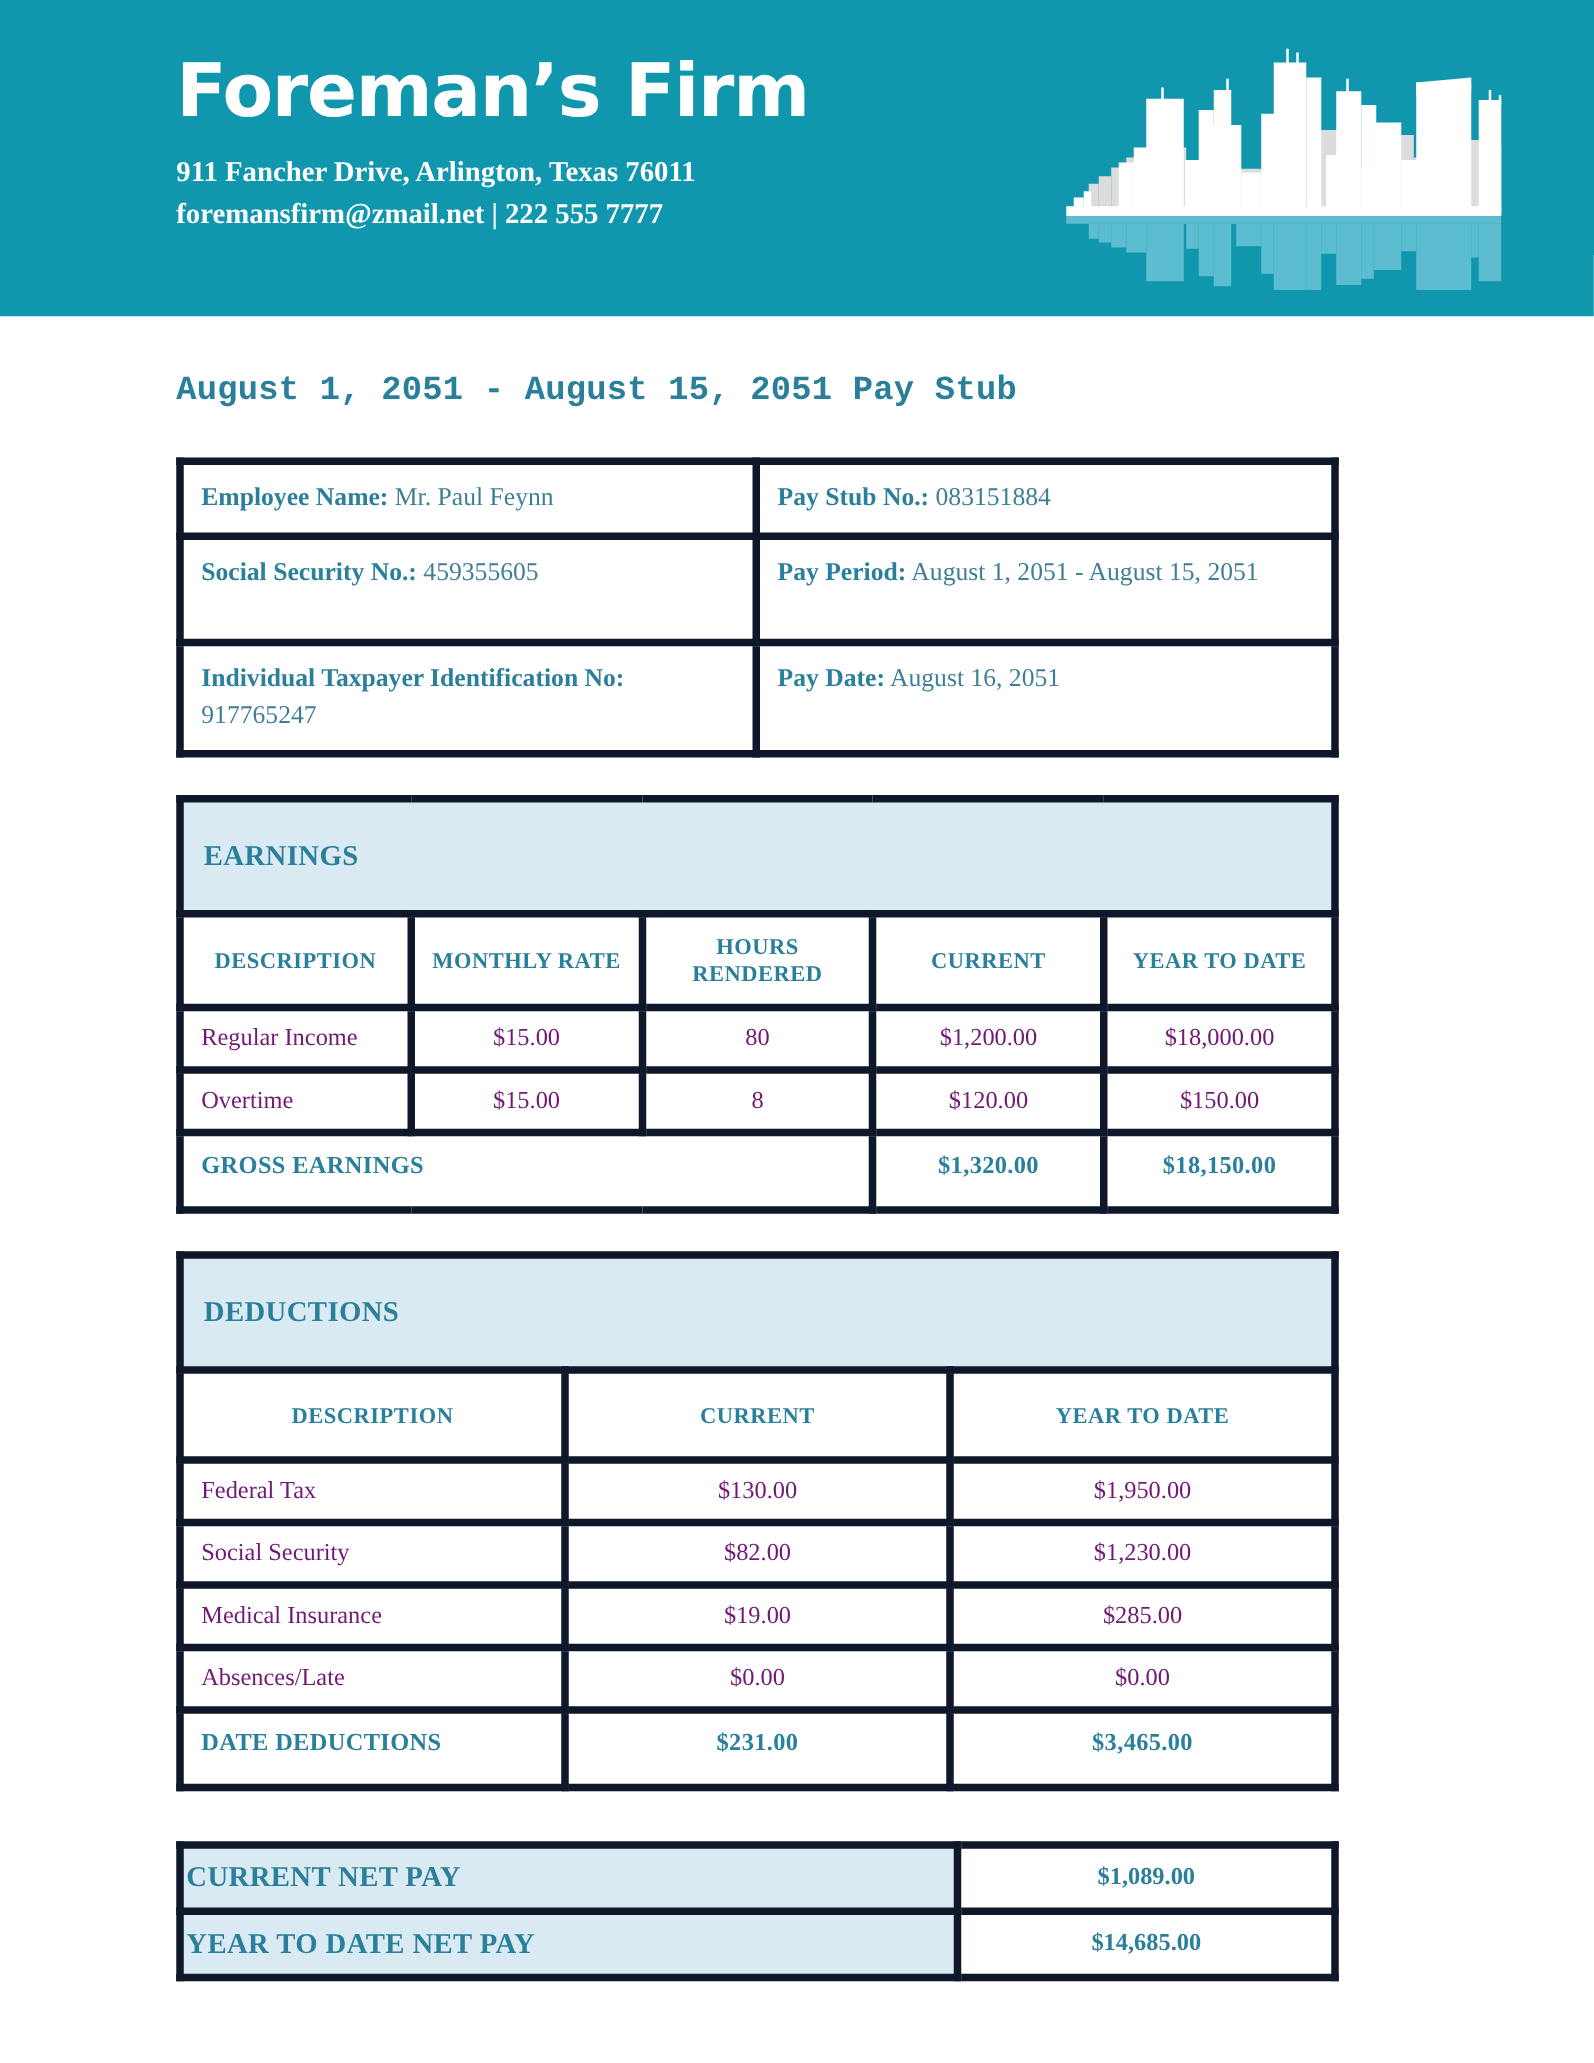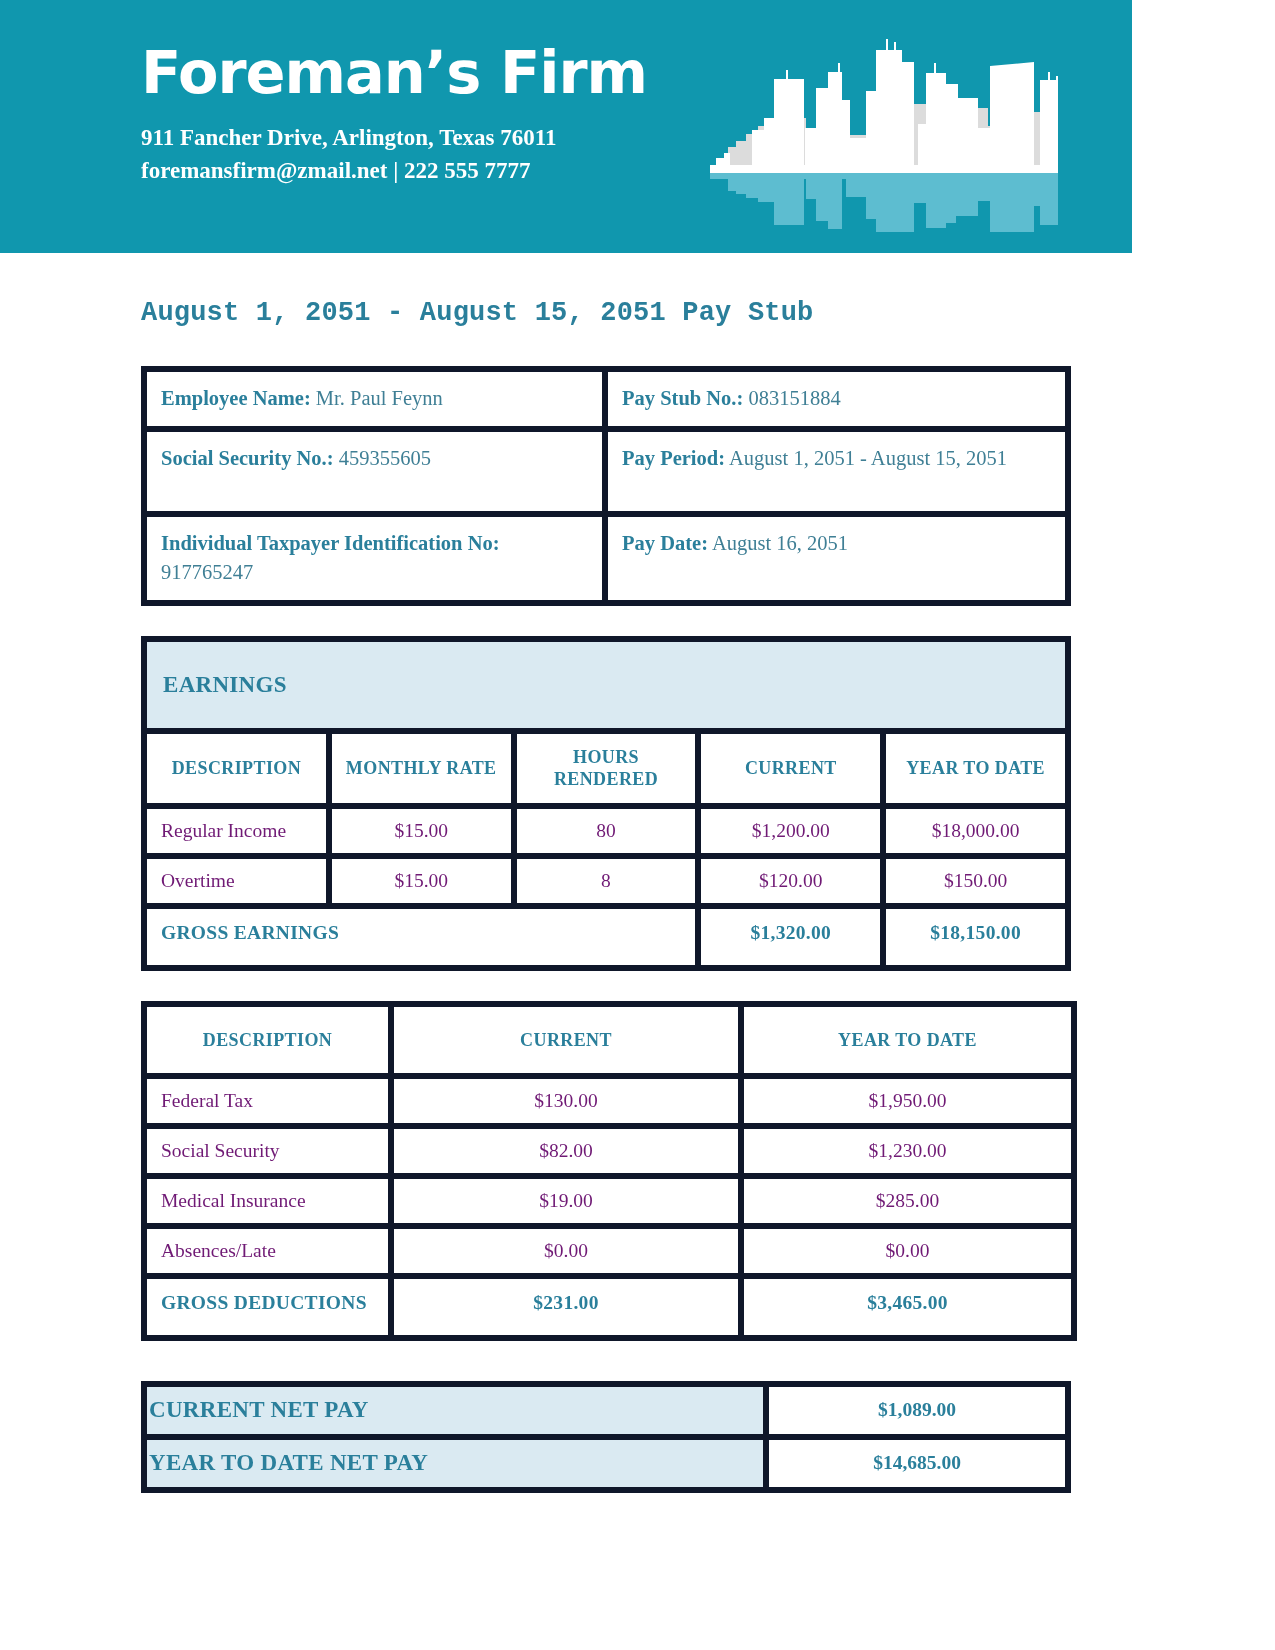--- a/index.html
+++ b/index.html
@@ -8,21 +8,21 @@
     width: 1275px;
     height: 1650px;
     background: #ffffff;
     font-family: "Liberation Serif", serif;
     overflow: hidden;
   }
 
   
   .header-band {
     position: relative;
-    width: 1132px;
+    width: 1275px;
     height: 253px;
     background: #1097ae;
     overflow: hidden;
   }
   .header-text {
     position: absolute;
     left: 141px;
     top: 42px;
     color: #ffffff;
   }
@@ -333,20 +333,23 @@
     <tr class="total-row">
       <td colspan="3">GROSS EARNINGS</td>
       <td class="num">$1,320.00</td>
       <td class="num">$18,150.00</td>
     </tr>
   </tbody>
     </table>
 
   <table class="section-table">
     <tbody>
+        <tr class="section-head">
+      <td colspan="3">DEDUCTIONS</td>
+    </tr>
     <tr class="col-head">
       <td class="ded-c1">DESCRIPTION</td>
       <td class="ded-c2">CURRENT</td>
       <td class="ded-c3">YEAR TO DATE</td>
     </tr>
     <tr class="data-row">
       <td>Federal Tax</td>
       <td class="num">$130.00</td>
       <td class="num">$1,950.00</td>
     </tr>
@@ -359,21 +362,21 @@
       <td>Medical Insurance</td>
       <td class="num">$19.00</td>
       <td class="num">$285.00</td>
     </tr>
     <tr class="data-row">
       <td>Absences/Late</td>
       <td class="num">$0.00</td>
       <td class="num">$0.00</td>
     </tr>
     <tr class="total-row">
-      <td>GROSS DEDUCTIONS</td>
+      <td>DATE DEDUCTIONS</td>
       <td class="num">$231.00</td>
       <td class="num">$3,465.00</td>
     </tr>
   </tbody>
     </table>
 
   <table class="netpay-table">
     <tbody>
         <tr>
       <td class="label">CURRENT NET PAY</td>

